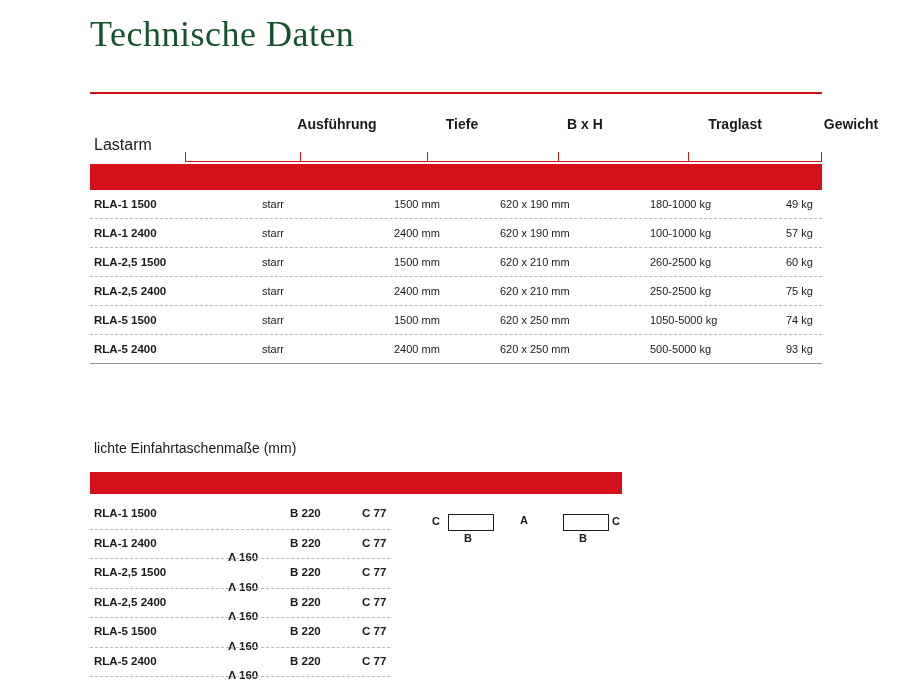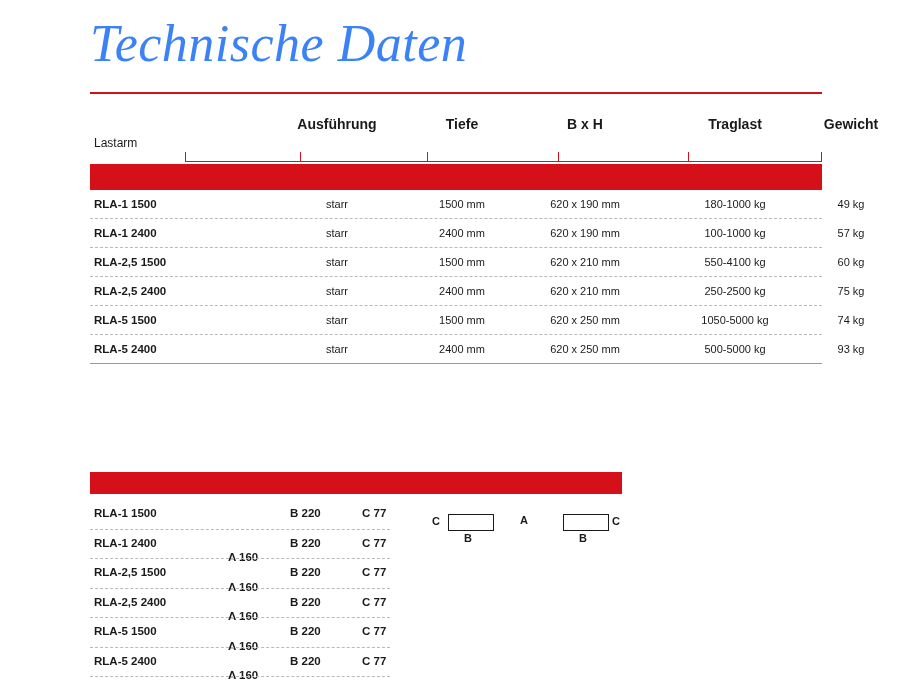--- a/index.html
+++ b/index.html
@@ -18,26 +18,25 @@
     position: relative;
     width: 900px;
     height: 700px;
   }
   
   .title {
     position: absolute;
     left: 90px;
     top: 14px;
     font-family: "Liberation Serif", serif;
-    font-size: 52px;
+    font-size: 36px;
     font-weight: 400;
-    color: #3b82f6;
+    color: #14532d;
     letter-spacing: 0.5px;
     line-height: 1.15;
-    font-style: italic;
   }
   .title-rule {
     position: absolute;
     left: 90px;
     top: 92px;
     width: 732px;
     height: 2px;
     background: #d6101a;
   }
   
@@ -56,21 +55,21 @@
     font-size: 14px;
     font-weight: bold;
     color: #1a1a1a;
     text-align: center;
     top: 12px;
   }
   .head-lastarm {
     position: absolute;
     left: 4px;
     top: 32px;
-    font-size: 12px;
+    font-size: 16px;
     font-weight: normal;
     color: #1a1a1a;
   }
   
   .tickbar {
     position: absolute;
     top: 48px;
     height: 10px;
     width: 100%;
   }
@@ -109,21 +108,20 @@
     border-bottom: 1px dashed #b9b9b9;
   }
   .data-row:last-child {
     border-bottom: 1px solid #9a9a9a;
   }
   .cell {
     position: absolute;
     top: 8px;
     font-size: 11px;
     color: #1a1a1a;
-    text-align: center;
   }
   .cell.model {
     font-weight: bold;
     font-size: 11.5px;
     text-align: left;
     left: 4px;
   }
   
   .c-aus  { left: 172px; width: 150px; }
   .c-tief { left: 304px; width: 136px; }
@@ -239,21 +237,21 @@
         <div class="cell c-bxh">620 x 190 mm</div>
         <div class="cell c-trag">100-1000 kg</div>
         <div class="cell c-gew">57 kg</div>
       </div>
 
       <div class="data-row">
         <div class="cell model">RLA-2,5 1500</div>
         <div class="cell c-aus">starr</div>
         <div class="cell c-tief">1500 mm</div>
         <div class="cell c-bxh">620 x 210 mm</div>
-        <div class="cell c-trag">550-4100 kg</div>
+        <div class="cell c-trag">260-2500 kg</div>
         <div class="cell c-gew">60 kg</div>
       </div>
 
       <div class="data-row">
         <div class="cell model">RLA-2,5 2400</div>
         <div class="cell c-aus">starr</div>
         <div class="cell c-tief">2400 mm</div>
         <div class="cell c-bxh">620 x 210 mm</div>
         <div class="cell c-trag">250-2500 kg</div>
         <div class="cell c-gew">75 kg</div>
@@ -273,20 +271,21 @@
         <div class="cell c-aus">starr</div>
         <div class="cell c-tief">2400 mm</div>
         <div class="cell c-bxh">620 x 250 mm</div>
         <div class="cell c-trag">500-5000 kg</div>
         <div class="cell c-gew">93 kg</div>
       </div>
 
     </div>
   </div>
 
+  <div class="subhead">lichte Einfahrtaschenmaße (mm)</div>
   <div class="red-bar2"></div>
 
   <div class="rows2">
 
     <div class="data-row2">
       <div class="cell2 d-model">RLA-1 1500</div>
       <div class="cell2 d-a">A 160</div>
       <div class="cell2 d-b">B 220</div>
       <div class="cell2 d-c">C 77</div>
     </div>

